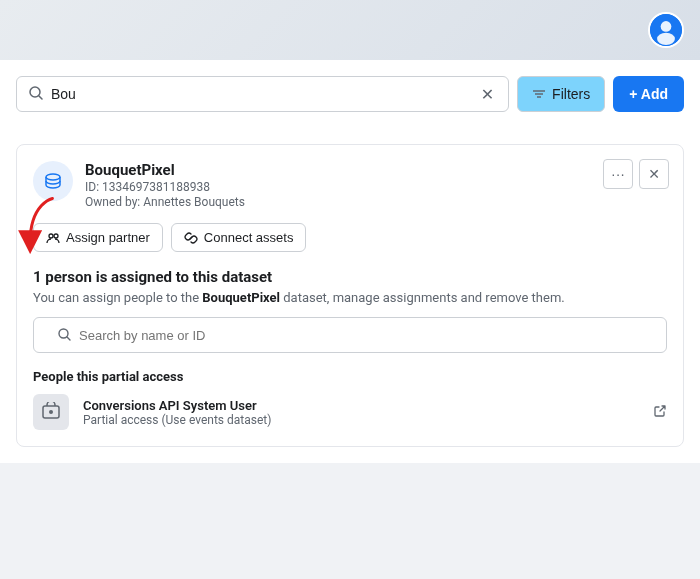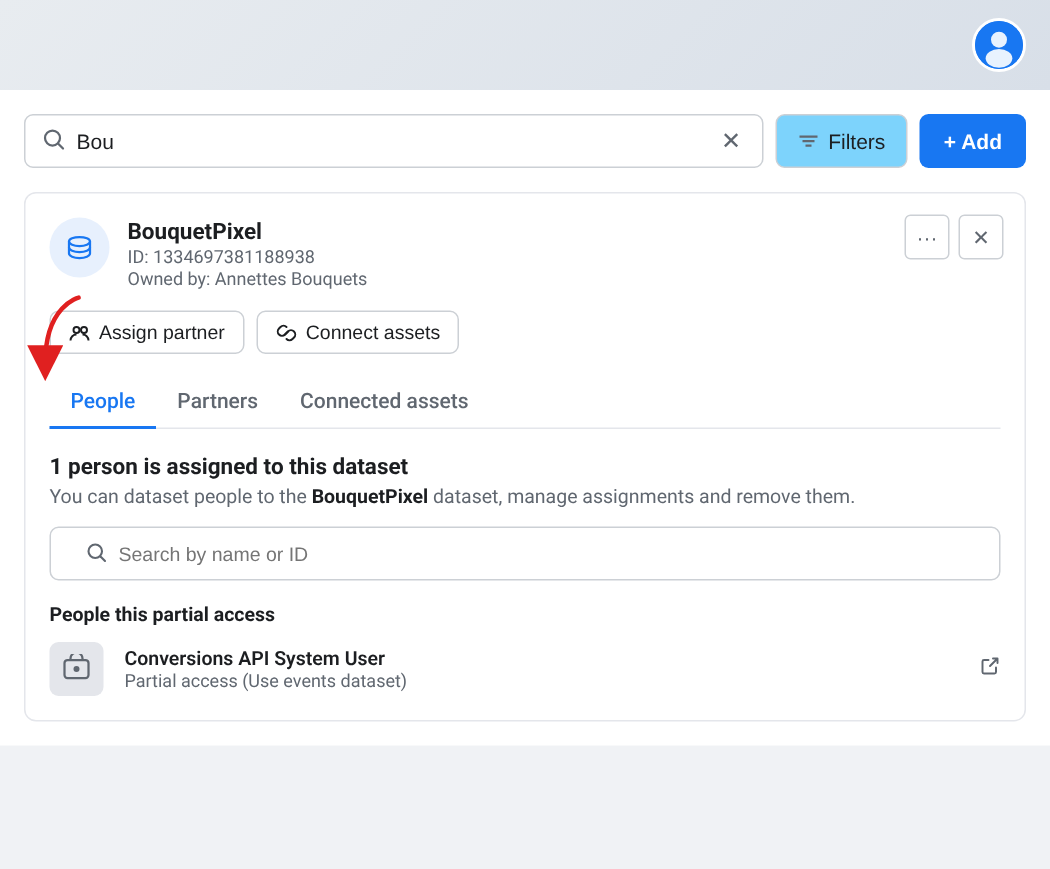--- a/index.html
+++ b/index.html
@@ -40,21 +40,21 @@
 
     .main-content {
       background: #fff;
       margin: 0;
       padding: 16px;
     }
 
     .search-bar {
       display: flex;
       gap: 8px;
-      margin-bottom: 16px;
+      margin-bottom: 32px;
       align-items: flex-start;
     }
 
     .search-input-wrapper {
       flex: 1;
       display: flex;
       align-items: center;
       border: 1px solid #ccd0d5;
       border-radius: 6px;
       padding: 0 12px;
@@ -404,35 +404,24 @@
         </button>
         <button class="action-btn">
           <svg width="14" height="14" viewBox="0 0 14 14" fill="none">
             <path d="M6 8l2-2a2.83 2.83 0 014 0 2.83 2.83 0 010 4l-1 1a2.83 2.83 0 01-4 0" stroke="#1c1e21" stroke-width="1.3" stroke-linecap="round"></path>
             <path d="M8 6l-2 2a2.83 2.83 0 01-4 0 2.83 2.83 0 010-4l1-1a2.83 2.83 0 014 0" stroke="#1c1e21" stroke-width="1.3" stroke-linecap="round"></path>
           </svg>
           <span>Connect assets</span>
         </button>
       </div>
 
-      <div class="tabs">
-        <div class="tab active">
-          <span>People</span>
-        </div>
-        <div class="tab">
-          <span>Partners</span>
-        </div>
-        <div class="tab">
-          <span>Connected assets</span>
-        </div>
-      </div>
 
       <div class="section-title">1 person is assigned to this dataset</div>
       <div class="section-desc">
-        <span>You can dataset people to the </span><strong>BouquetPixel</strong><span> dataset, manage assignments and remove them.</span>
+        <span>You can assign people to the </span><strong>BouquetPixel</strong><span> dataset, manage assignments and remove them.</span>
       </div>
 
       <div class="people-search-wrap">
         <span style="margin-right:8px; color:#606770;">
           <svg width="13" height="13" viewBox="0 0 13 13" fill="none">
             <circle cx="5.5" cy="5.5" r="4.5" stroke="#606770" stroke-width="1.4"></circle>
             <line x1="9" y1="9" x2="12" y2="12" stroke="#606770" stroke-width="1.4" stroke-linecap="round"></line>
           </svg>
         </span>
         <input type="text" placeholder="Search by name or ID" style="">

